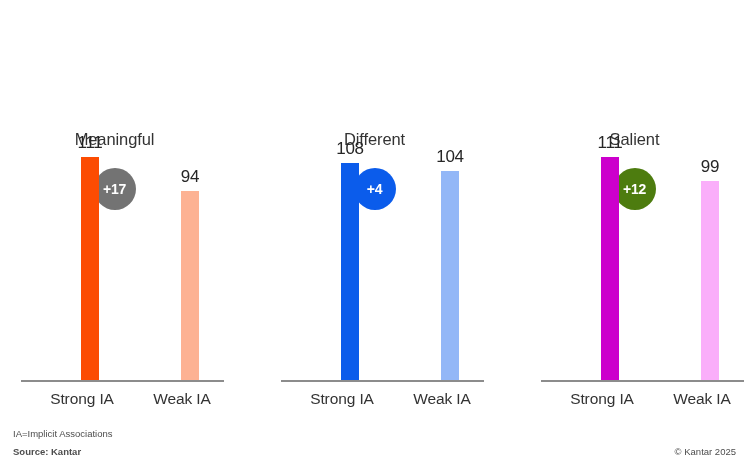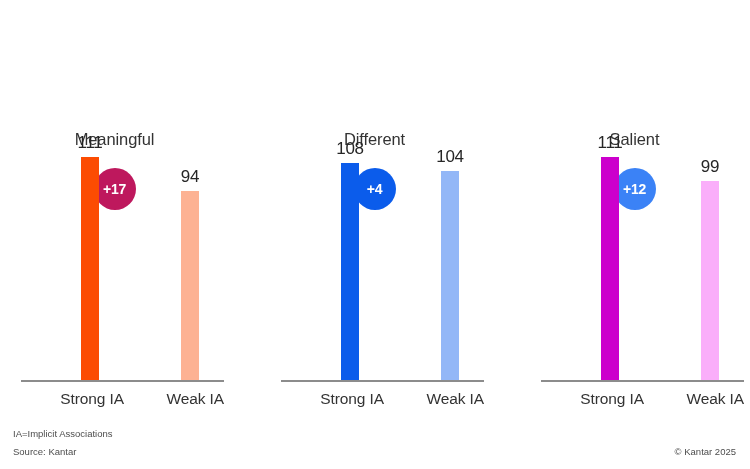--- a/index.html
+++ b/index.html
@@ -135,58 +135,58 @@
     font-weight: normal;
     color: #262626;
     white-space: nowrap;
     letter-spacing: -0.3px;
   }
 
   .cat-label {
     position: absolute;
     top: 266px;
     width: 84px;
-    text-align: right;
+    text-align: center;
     font-size: 15.5px;
     color: #333333;
     letter-spacing: -0.1px;
   }
   .cat-label.left  { left: 27px; }
   .cat-label.right { left: 127px; }
 
   
   .footer-note {
     position: absolute;
     left: 13px;
     font-size: 9.5px;
     color: #4d4d4d;
     letter-spacing: 0px;
   }
   .note-1 { top: 428px; }
-  .note-2 { top: 446px; }
+  .note-2 { top: 446px; font-weight: bold; }
   .copyright {
     position: absolute;
     right: 14px;
     top: 446px;
     font-size: 9.5px;
     color: #4d4d4d;
     text-align: right;
   }
 </style>
 </head>
 <body>
 
 <div class="page">
 
 
   <div class="charts">
 
     <div class="group group-0">
       <div class="group-title">Meaningful</div>
-      <div class="badge" style="background: #be185d;">+17</div>
+      <div class="badge" style="background: #737373;">+17</div>
       <div class="plot">
         <div class="bar-slot left">
           <div class="bar-value" style="bottom: 227.734px;">111</div>
           <div class="bar" style="height: 223.734px; background: rgb(252, 76, 2);"></div>
         </div>
         <div class="bar-slot right">
           <div class="bar-value" style="bottom: 193.469px;">94</div>
           <div class="bar" style="height: 189.469px; background: rgb(253, 178, 147);"></div>
         </div>
         <div class="axis-line"></div>
@@ -208,21 +208,21 @@
           <div class="bar" style="height: 209.625px; background: rgb(147, 183, 247);"></div>
         </div>
         <div class="axis-line"></div>
       </div>
       <div class="cat-label left">Strong IA</div>
       <div class="cat-label right">Weak IA</div>
     </div>
 
     <div class="group group-2">
       <div class="group-title">Salient</div>
-      <div class="badge" style="background: #3b82f6;">+12</div>
+      <div class="badge" style="background: #4d7c0f;">+12</div>
       <div class="plot">
         <div class="bar-slot left">
           <div class="bar-value" style="bottom: 227.734px;">111</div>
           <div class="bar" style="height: 223.734px; background: rgb(204, 0, 204);"></div>
         </div>
         <div class="bar-slot right">
           <div class="bar-value" style="bottom: 203.547px;">99</div>
           <div class="bar" style="height: 199.547px; background: rgb(250, 174, 250);"></div>
         </div>
         <div class="axis-line"></div>

